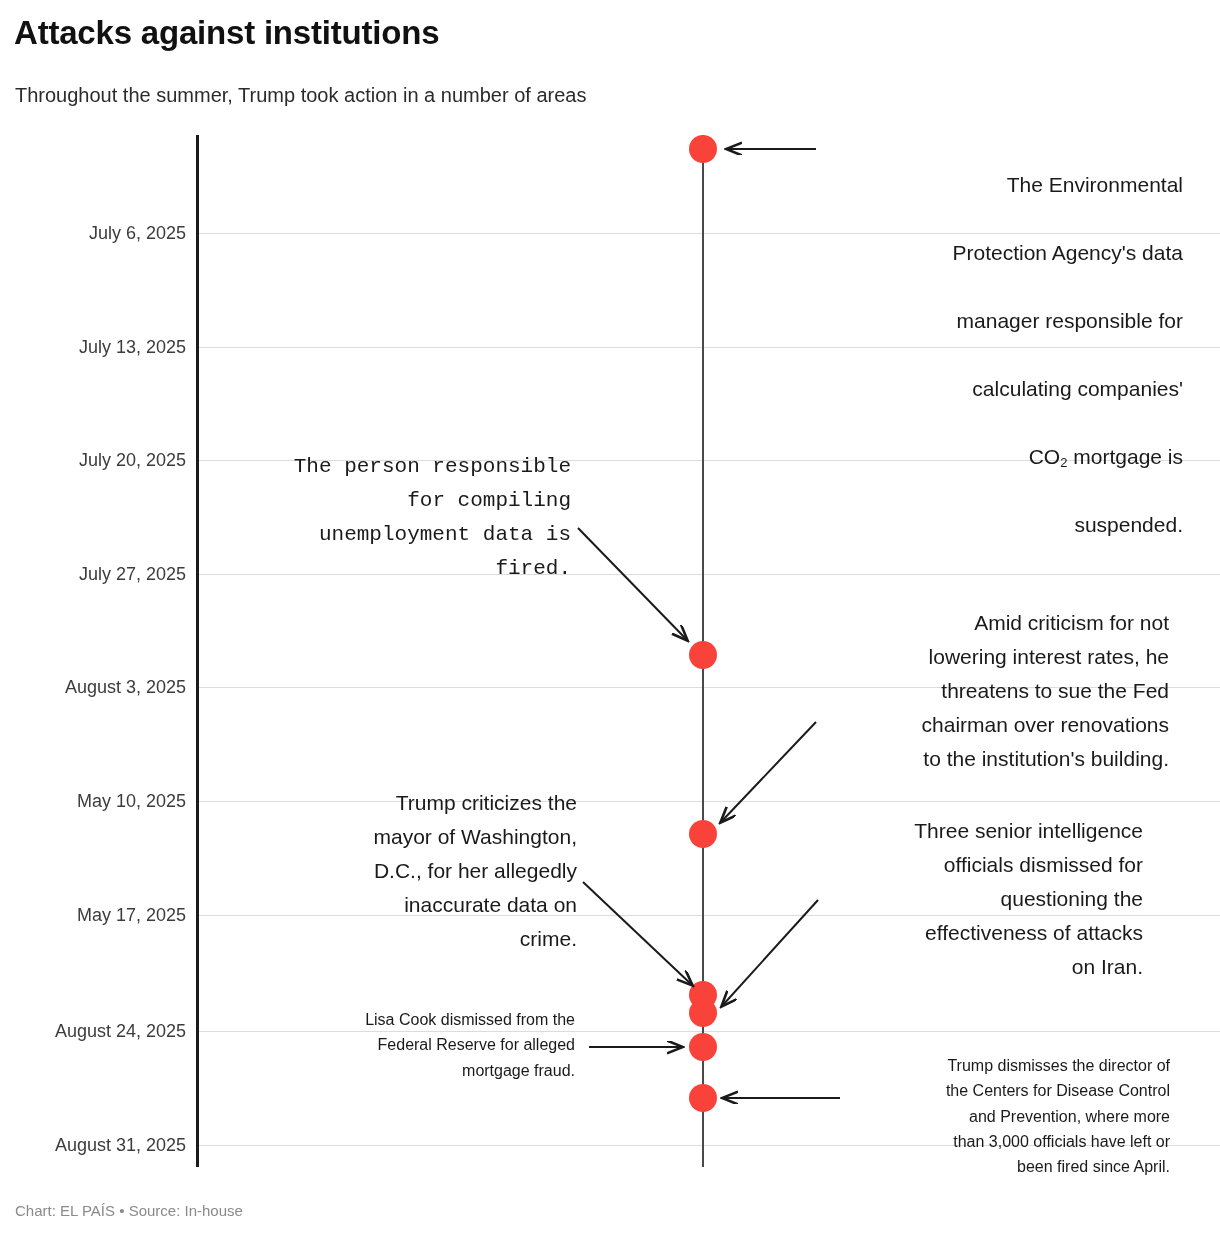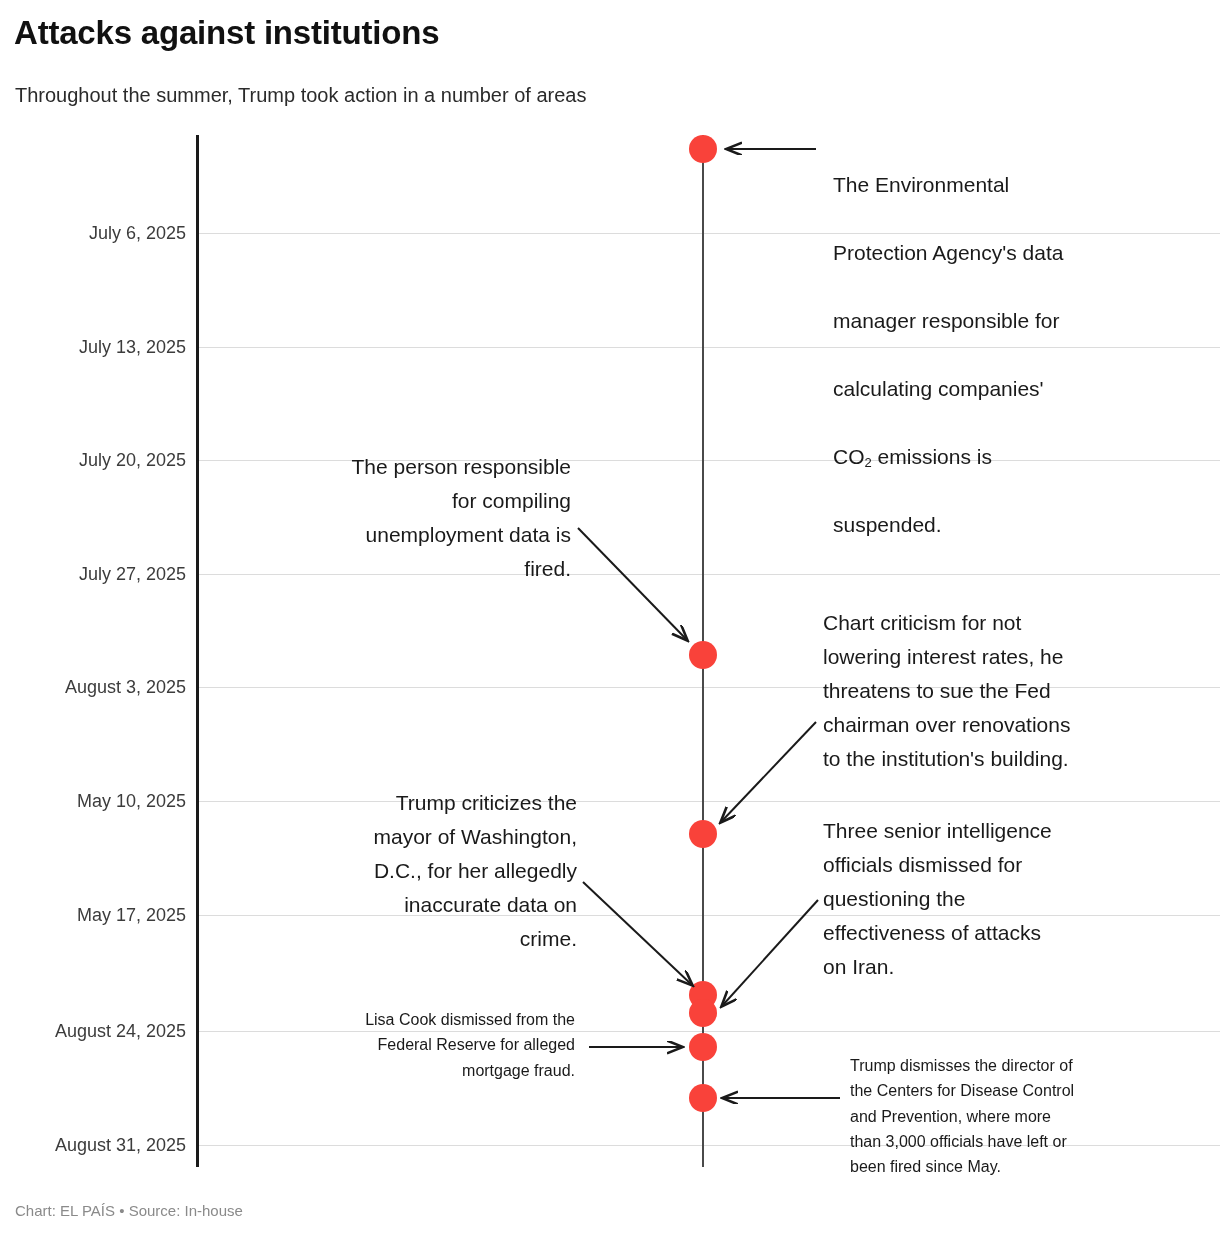--- a/index.html
+++ b/index.html
@@ -89,21 +89,21 @@
     font-size: 21px;
     line-height: 1.62;
     color: #1a1a1a;
     white-space: pre-line;
   }
   .annot.small {
     font-size: 16px;
     line-height: 1.58;
   }
   .annot.right-align { text-align: right; }
-  .annot.left-align  { text-align: left; }
+  .annot.left-align  { text-align: right; }
 
   .annot sub {
     font-size: 0.62em;
     vertical-align: -0.22em;
   }
 
   svg.arrows {
     position: absolute;
     left: 0; top: 0;
     width: 1220px; height: 1238px;
@@ -173,30 +173,30 @@
       <line x1="589" y1="1047" x2="682" y2="1047" stroke="#1a1a1a" stroke-width="2" marker-end="url(#ah)"></line>
 
       <line x1="840" y1="1098" x2="723" y2="1098" stroke="#1a1a1a" stroke-width="2" marker-end="url(#ah)"></line>
     </svg>
 
     <div class="annot left-align" style="left:833px; top:134px; width:350px;">
       <span>The Environmental</span><br>
       <span>Protection Agency's data</span><br>
       <span>manager responsible for</span><br>
       <span>calculating companies'</span><br>
-      <span><span>CO</span><sub>2</sub><span> emissions is</span></span><br>
+      <span><span>CO</span><sub>2</sub><span> mortgage is</span></span><br>
       <span>suspended.</span>
     </div>
 
-    <div class="annot right-align" style="left:255px; top:450px; width:316px;">The person responsible
+    <div class="annot right-align" style="left:255px; top:450px; width:316px;font-family:Liberation Mono, monospace;">The person responsible
 for compiling
 unemployment data is
 fired.</div>
 
-    <div class="annot left-align" style="left:823px; top:606px; width:346px;">Chart criticism for not
+    <div class="annot left-align" style="left:823px; top:606px; width:346px;">Amid criticism for not
 lowering interest rates, he
 threatens to sue the Fed
 chairman over renovations
 to the institution's building.</div>
 
     <div class="annot right-align" style="left:300px; top:786px; width:277px;text-align:right;">Trump criticizes the
 mayor of Washington,
 D.C., for her allegedly
 inaccurate data on
 crime.</div>
@@ -208,18 +208,18 @@
     <div class="annot left-align" style="left:823px; top:814px; width:320px;">Three senior intelligence
 officials dismissed for
 questioning the
 effectiveness of attacks
 on Iran.</div>
 
     <div class="annot small left-align" style="left:850px; top:1053px; width:320px;">Trump dismisses the director of
 the Centers for Disease Control
 and Prevention, where more
 than 3,000 officials have left or
-been fired since May.</div>
+been fired since April.</div>
 
   </div>
 
   <div class="chart-footer">Chart: EL PAÍS • Source: In-house</div>
 </div>
 
 </body></html>

